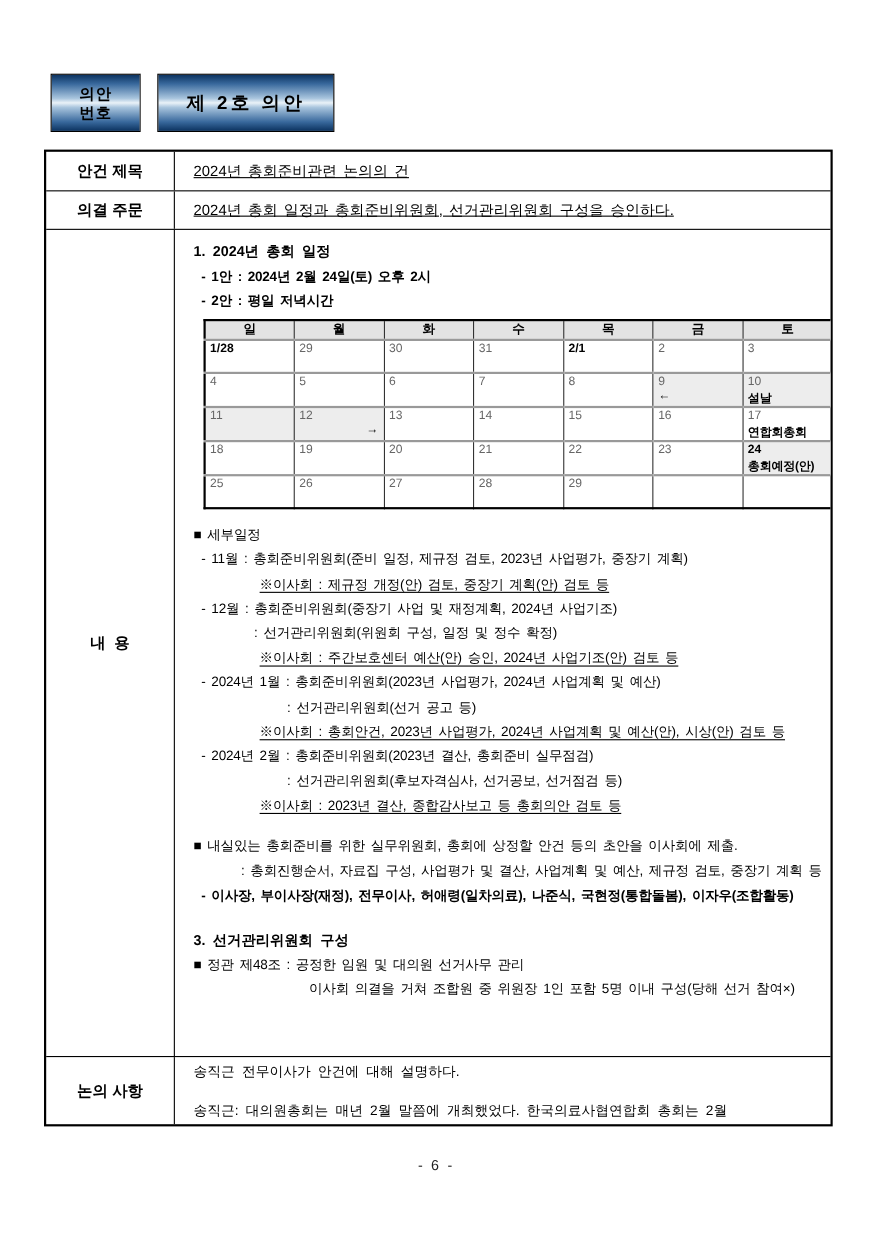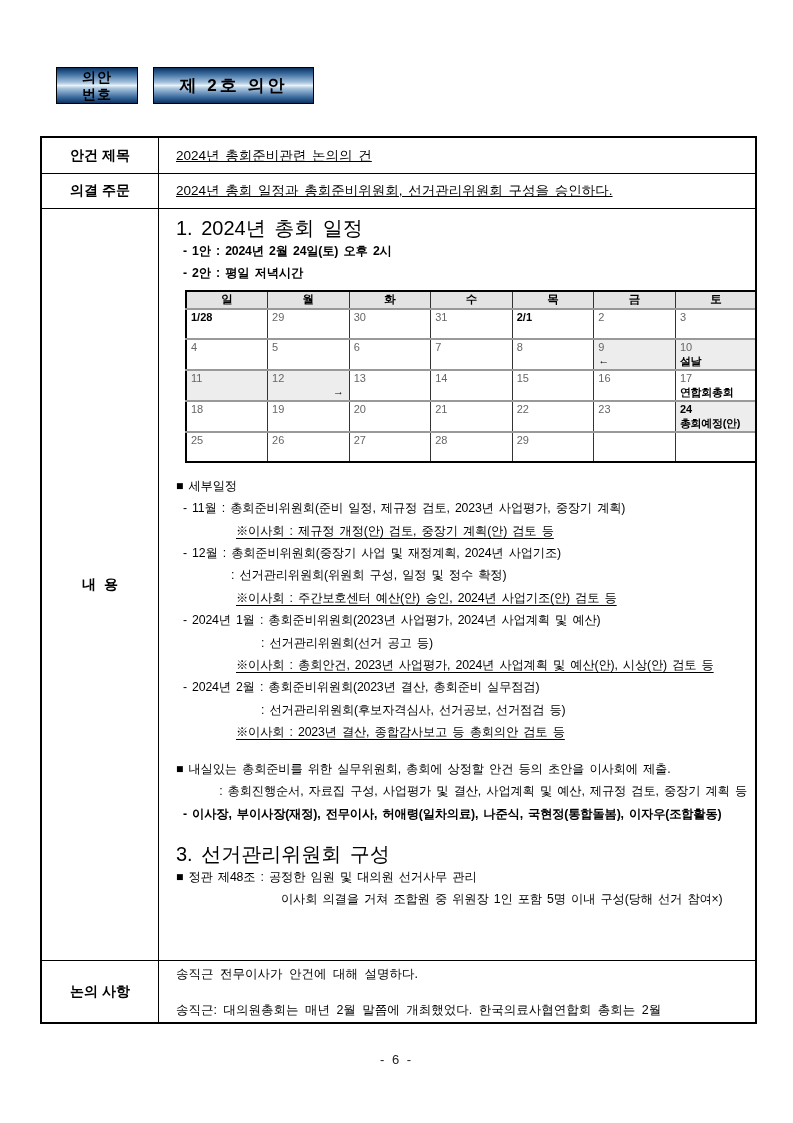--- a/index.html
+++ b/index.html
@@ -1,40 +1,40 @@
 <!DOCTYPE html>
 <html><head>
 <meta charset="utf-8">
 <style>
   html,body{margin:0;padding:0;background:#fff;}
   .page{position:relative;width:793px;height:1123px;background:#fff;overflow:hidden;
         font-family:"Liberation Sans",sans-serif;color:#000;}
 
   
-  .agenda-box{position:absolute;left:56px;top:67px;width:258px;height:37px;display:flex;}
+  .agenda-box{position:absolute;left:46px;top:67px;width:258px;height:53px;display:flex;}
   .metal{background:linear-gradient(to bottom,#0c3360 0%,#38689c 16%,#a9c5de 42%,#eaf2f8 50%,
           #a9c5de 58%,#38689c 84%,#0c3360 100%);border:1px solid #000;box-sizing:border-box;}
   .agenda-left{width:82px;display:flex;flex-direction:column;justify-content:center;align-items:center;
           font-weight:bold;font-size:14px;line-height:1.2;letter-spacing:1px;}
   .agenda-gap{width:15px;background:#fff;}
   .agenda-right{flex:1;display:flex;align-items:center;justify-content:center;
           font-weight:bold;font-size:17px;letter-spacing:3px;}
 
   
   .doc-table{position:absolute;left:40px;top:136px;width:717px;border:2px solid #000;box-sizing:border-box;}
   .trow{display:flex;border-bottom:1px solid #000;box-sizing:border-box;}
   .trow:last-child{border-bottom:none;}
   .tlabel{width:117px;flex-shrink:0;border-right:1px solid #000;display:flex;align-items:center;
           justify-content:center;font-weight:bold;font-size:14px;white-space:pre;box-sizing:border-box;}
   .tcontent{flex:1;box-sizing:border-box;overflow:hidden;}
   .r1{height:36px;} .r2{height:35px;} .r3{height:752px;} .r4{height:61px;}
   .vcenter{display:flex;align-items:center;padding-left:17px;font-size:13.5px;word-spacing:2px;text-decoration:underline;}
 
   .body-pad{padding:8px 8px 0 17px;}
-  .sec-title{font-weight:normal;font-size:20px;line-height:23px;word-spacing:3px;}
+  .sec-title{font-weight:bold;font-size:13px;line-height:23px;word-spacing:3px;}
   .line{font-size:12.3px;line-height:22.4px;word-spacing:2px;letter-spacing:-0.2px;white-space:nowrap;}
   .bold{font-weight:bold;}
   .ul span{text-decoration:underline;text-underline-offset:3px;}
   .ind0{margin-left:0;} .ind1{margin-left:7px;} .ind2{margin-left:60px;} .ind3{margin-left:55px;}
   .ind4{margin-left:85px;} .ind5{margin-left:105px;} .ind6{margin-left:17px;text-align:right;}
 
   
   .cal{width:573px;margin:5px 0 0 9px;border-collapse:collapse;table-layout:fixed;
        border:2px solid #000;}
   .cal th{background:#e3e3e3;border:1px solid #333;font-size:11.5px;font-weight:bold;

